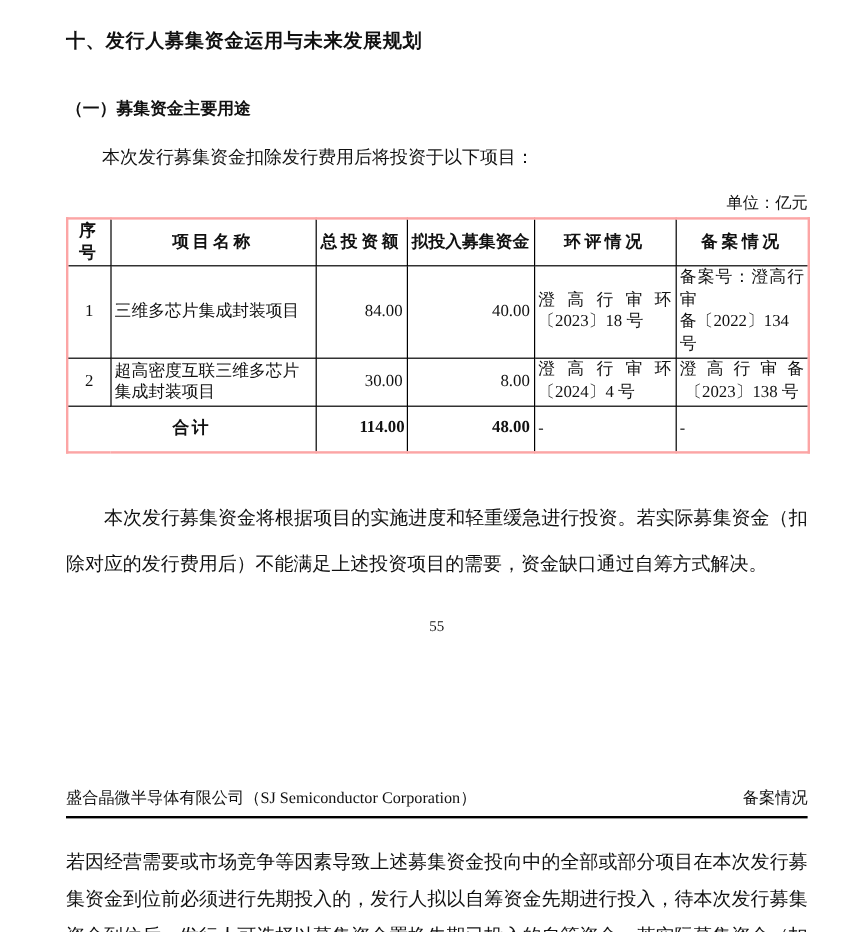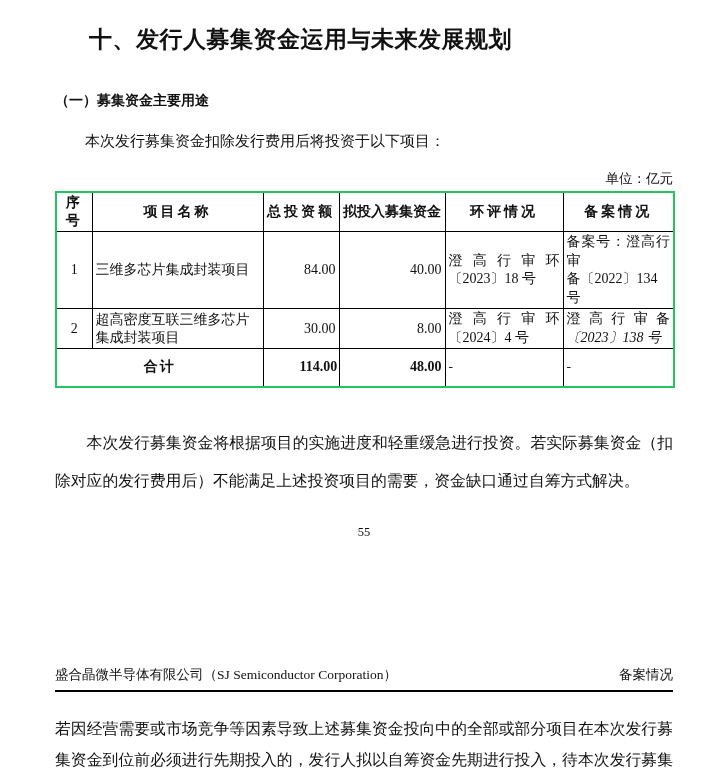--- a/index.html
+++ b/index.html
@@ -7,58 +7,58 @@
   body {
     width: 720px; height: 777px; overflow: hidden;
     background: #ffffff; color: #111;
     font-family: "Liberation Serif", "DejaVu Serif", serif;
   }
   .content { width: 618px; margin: 0 auto 0 55px; }
 
   .h1 {
     margin-top: 24px;
     font-family: Liberation Serif, serif;
-    font-weight: bold; font-size: 23px; letter-spacing: 0.5px; margin-left: 34px;
+    font-weight: bold; font-size: 16px; letter-spacing: 0.5px;
   }
   .h2 {
     margin-top: 37px;
     font-family: "Liberation Sans", "DejaVu Sans", sans-serif;
     font-weight: bold; font-size: 14px;
   }
   .intro {
     margin-top: 22px; font-size: 15px; text-indent: 2em;
   }
   .unit-label {
     margin-top: 19px; margin-bottom: 3px;
     font-size: 13.5px; text-align: right;
   }
 
   table.funds {
     width: 618px; border-collapse: collapse;
-    border: 2px solid #22c55e;
+    border: 2px solid #fca5a5;
     table-layout: fixed;
   }
   table.funds th, table.funds td {
     border: 1px solid #000;
     font-size: 14px; vertical-align: middle;
     padding: 1px 3px; overflow: hidden;
   }
   table.funds th {
     height: 26px; font-weight: bold; text-align: center;
     letter-spacing: 3px;
   }
   table.funds th.tight { letter-spacing: 0; }
   td.c-no   { text-align: center; }
   td.c-name { text-align: left; padding-left: 5px; line-height: 18px; }
   td.c-num  { text-align: right; padding-right: 4px; }
   td.c-env, td.c-rec { font-size: 13.5px; line-height: 18.5px; padding: 1px 4px; }
   tr.r-data td { height: 39px; }
   .cell-line1 { text-align: justify; text-align-last: justify; }
   .cell-line2 { text-align: left; }
-  .cell-line2.centered { text-align: left; font-style: italic; }
+  .cell-line2.centered { text-align: center; }
   tr.r-total td { height: 38px; }
   tr.r-total .t-label { text-align: center; font-weight: bold; letter-spacing: 2px; }
   tr.r-total .t-num { font-weight: bold; padding-left: 36px; }
   tr.r-total .t-dash { font-size: 13.5px; text-align: left; }
 
   .para-schedule {
     margin-top: 36px; font-size: 15.8px; line-height: 38px;
     text-align: justify; text-indent: 2em;
   }
   .page-number {

